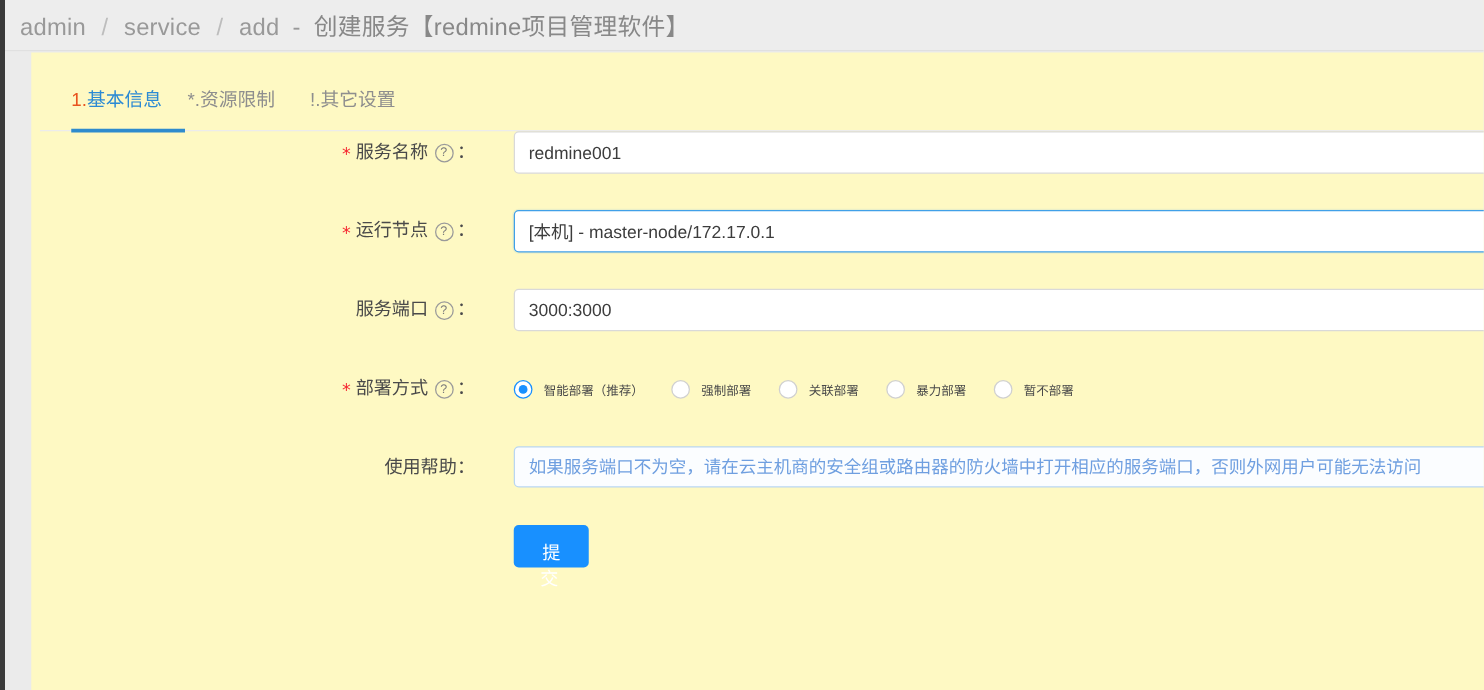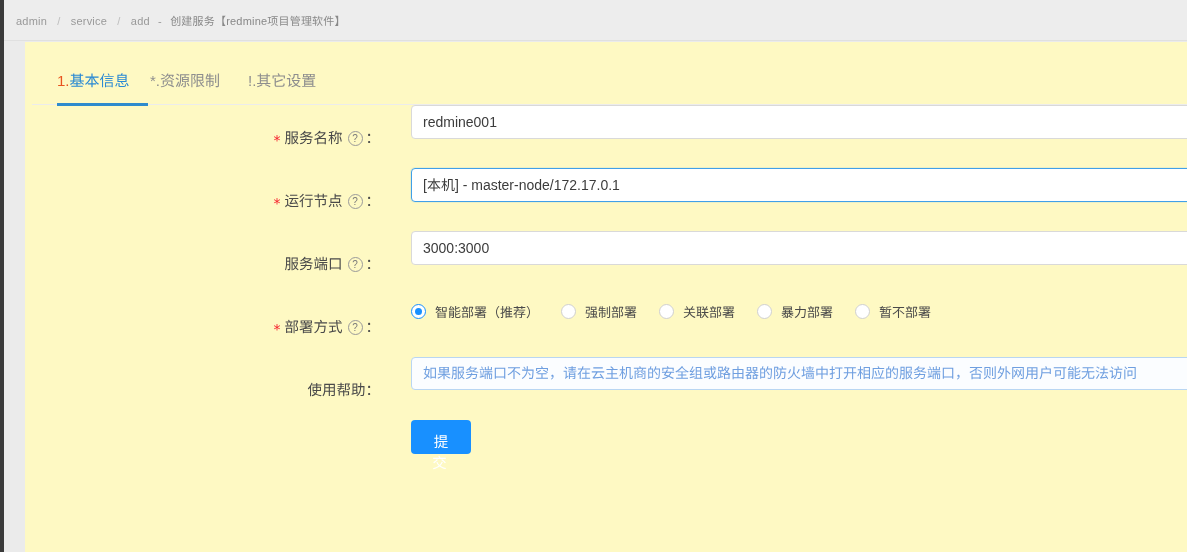--- a/index.html
+++ b/index.html
@@ -38,21 +38,21 @@
     width: 1183px;
     height: 41px;
     background: #ededed;
     border-bottom: 1px solid #e0e0e0;
     box-sizing: border-box;
     display: flex;
     align-items: center;
   }
   .breadcrumb {
     padding-left: 12px;
-    font-size: 11px;
+    font-size: 19px;
     color: #8c8c8c;
     white-space: nowrap;
     letter-spacing: 0.2px;
   }
   .breadcrumb .crumb-link { color: #999; }
   .breadcrumb .sep { color: #bdbdbd; padding: 0 7px; }
   .breadcrumb .dash { color: #999; padding: 0 5px; }
   .breadcrumb .crumb-title { color: #888; }
 
   
@@ -109,21 +109,21 @@
     width: 1162px;
   }
   .form-row {
     position: relative;
     width: 1162px;
     height: 63px;
   }
   .form-label {
     position: absolute;
     left: 0;
-    top: 16px;
+    top: 0;
     width: 355px;
     text-align: right;
     font-size: 14.5px;
     color: #4a4a4a;
     white-space: nowrap;
     line-height: 34px;
   }
   .req-star {
     color: #f5222d;
     font-family: "DejaVu Sans", sans-serif;
@@ -217,21 +217,21 @@
     content: "";
     position: absolute;
     left: 3px;
     top: 3px;
     width: 7px;
     height: 7px;
     border-radius: 50%;
     background: #1890ff;
   }
   .radio-label {
-    font-size: 13px;
+    font-size: 10px;
     color: #4a4a4a;
   }
 
   
   .submit-row {
     position: relative;
     height: 60px;
   }
   .submit-button {
     position: absolute;

